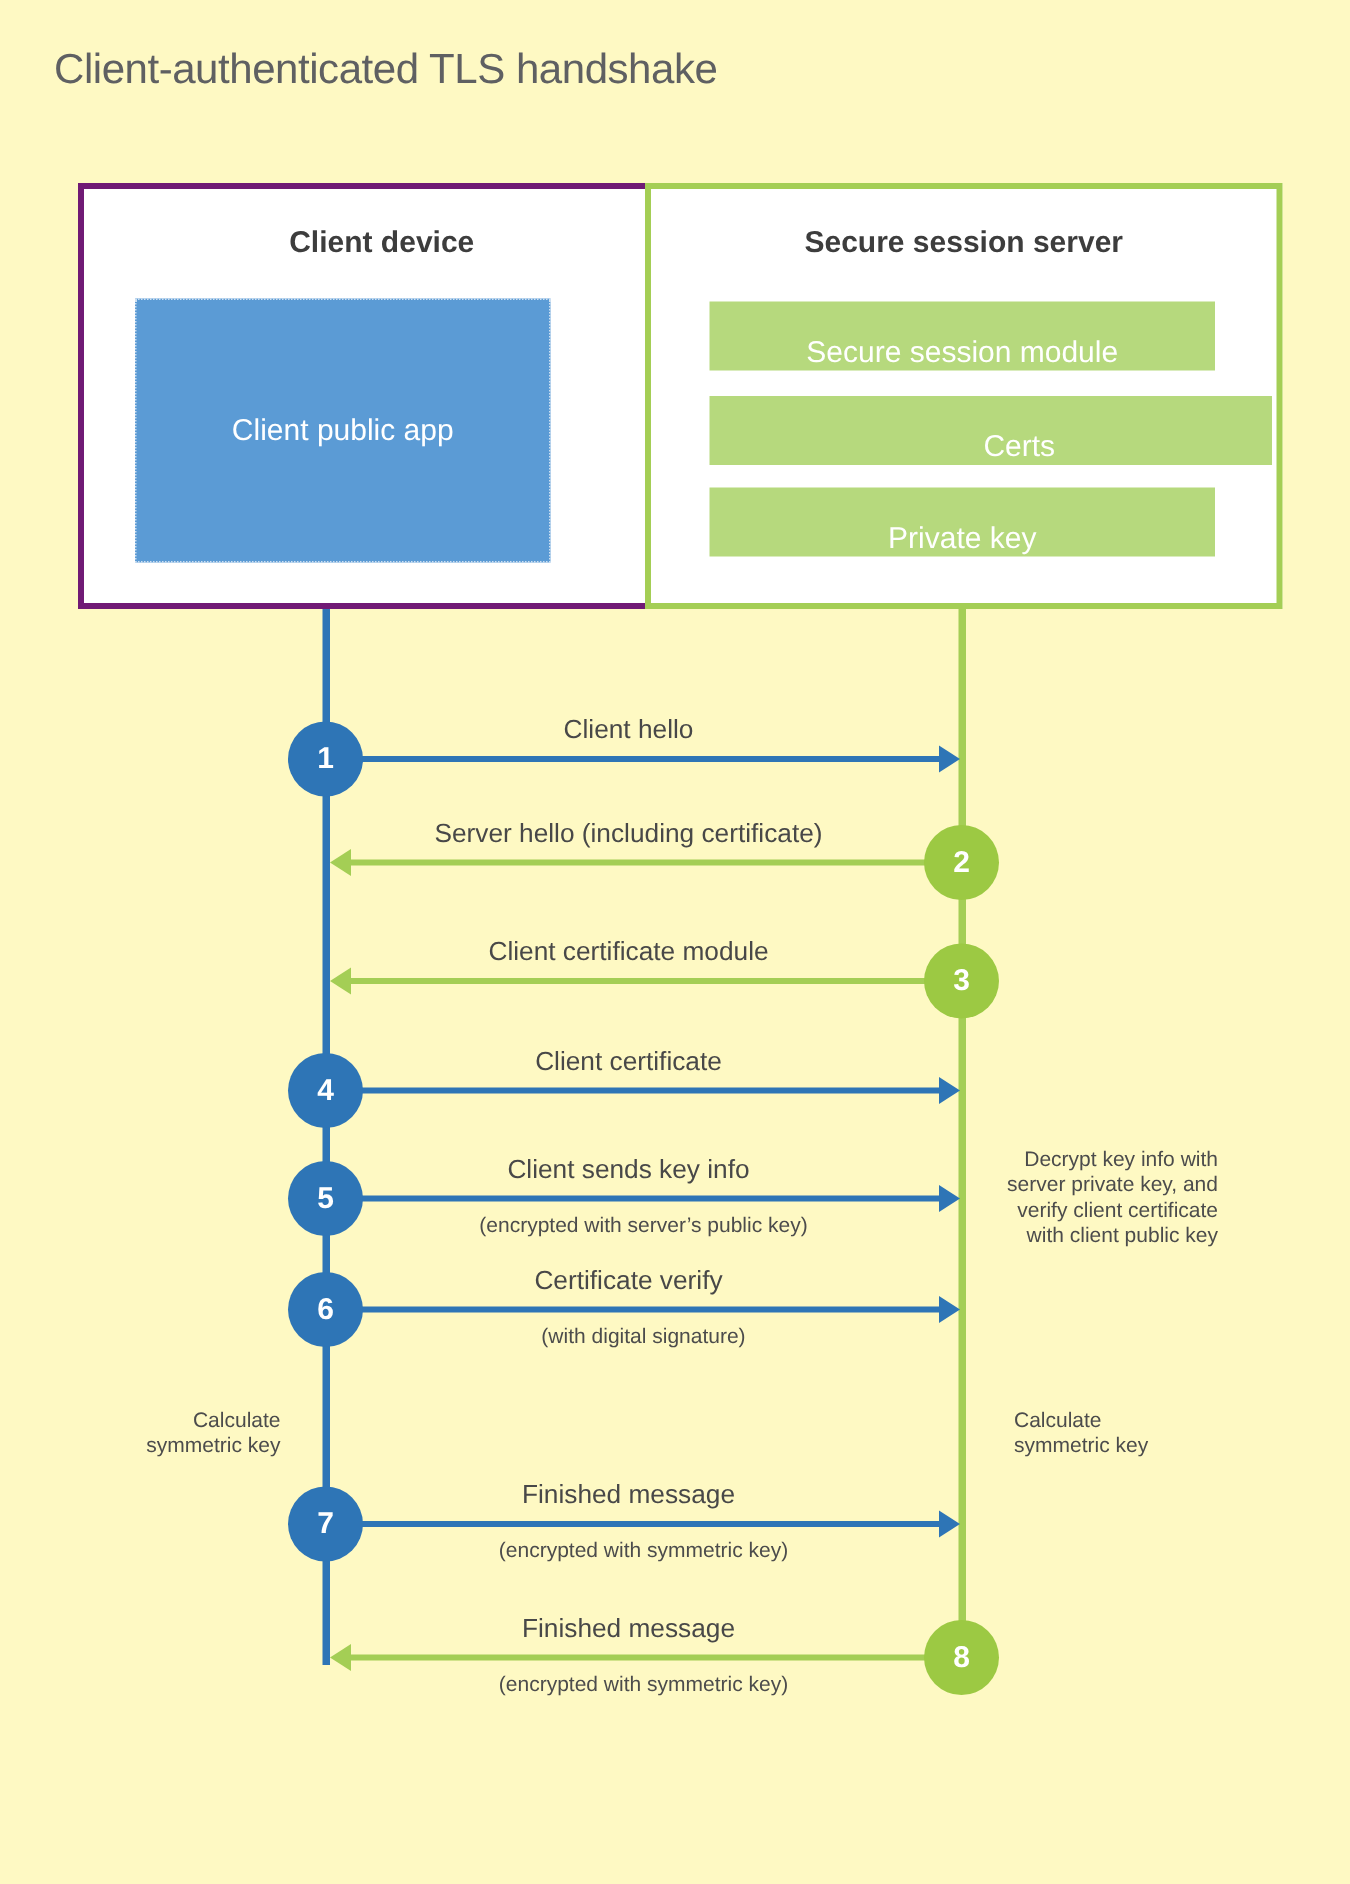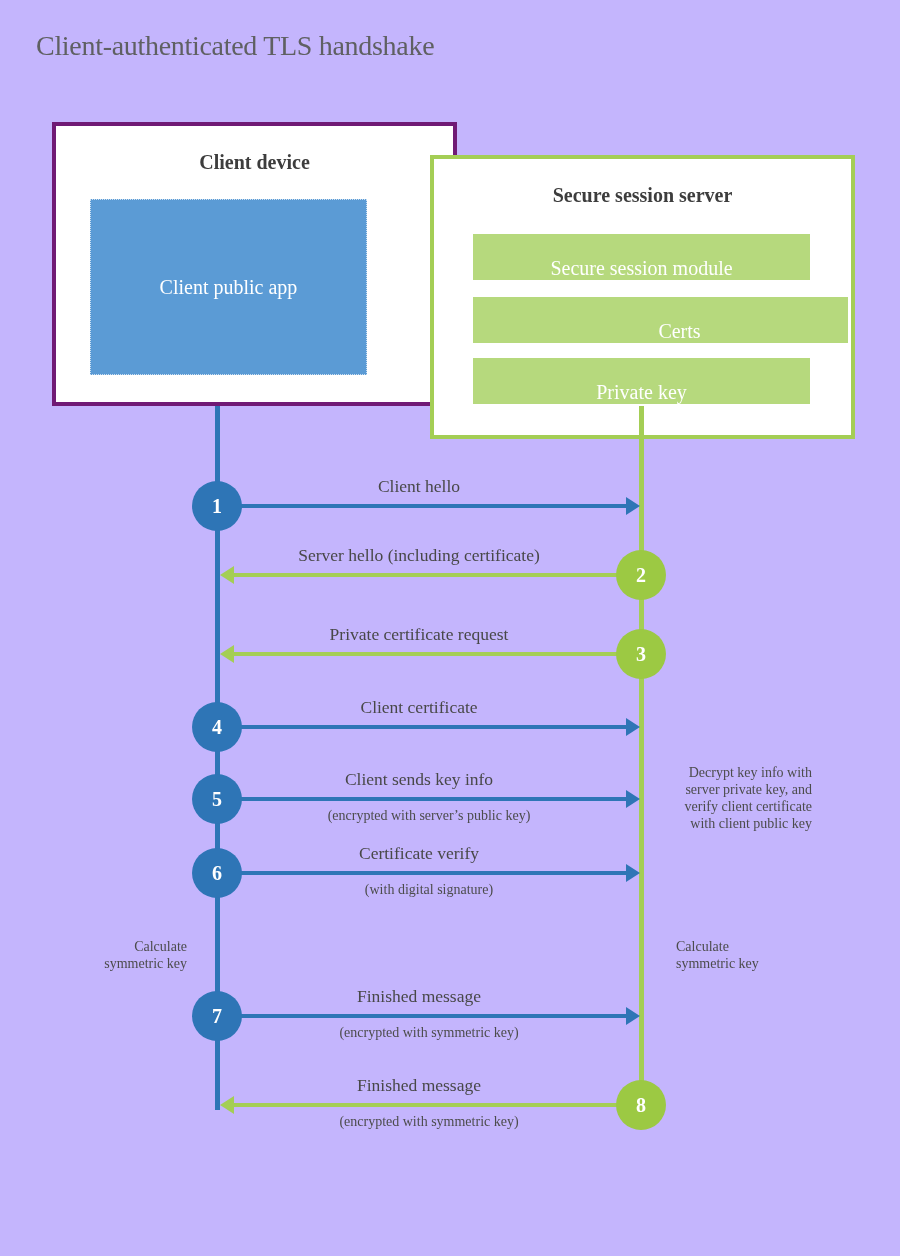--- a/index.html
+++ b/index.html
@@ -1,29 +1,29 @@
 <!DOCTYPE html>
 <html><head>
 <meta charset="utf-8">
 <style>
   html,body { margin:0; padding:0; background:#ffffff; }
   .canvas {
     position:relative; width:900px; height:1256px; margin:0 auto;
-    background:#c4b5fd; overflow:hidden;
-    font-family:Liberation Serif, serif;
+    background:#fef9c3; overflow:hidden;
+    font-family:Liberation Sans, sans-serif;
   }
   .page-title {
     position:absolute; left:36px; top:30px;
     font-size:28px; font-weight:400; color:#5f6062; letter-spacing:-0.3px;
   }
 
   
   .entity-box { position:absolute; top:122px; height:284px; box-sizing:border-box; background:#fff; }
   .client-box { left:52px;  width:405px; border:4px solid #701a75; }
-  .server-box { left:430px; width:425px; border:4px solid #a4ce55;margin-top:33px; }
+  .server-box { left:430px; width:425px; border:4px solid #a4ce55; }
   .entity-title { margin-top:25px; text-align:center; font-size:20px; font-weight:700; color:#3d3d3d; }
 
   .client-app {
     position:absolute; left:34px; top:73px; width:277px; height:176px;
     background:#5b9bd5; border:1px dotted #cde0f2; box-sizing:border-box;
     display:flex; align-items:center; justify-content:center; text-align:center;
     color:#ffffff; font-size:20px; line-height:1.45;
   }
   .server-bar {
     position:absolute; left:39px; width:337px; height:46px;
@@ -119,21 +119,21 @@
   </div>
 
   <div class="row2">
     <div class="step-circle circle-right">2</div>
     <div class="msg-label">Server hello (including certificate)</div>
     <div class="msg-arrow to-client"></div>
   </div>
 
   <div class="row3">
     <div class="step-circle circle-right">3</div>
-    <div class="msg-label">Private certificate request</div>
+    <div class="msg-label">Client certificate module</div>
     <div class="msg-arrow to-client"></div>
   </div>
 
   <div class="row4">
     <div class="step-circle circle-left">4</div>
     <div class="msg-label">Client certificate</div>
     <div class="msg-arrow to-server"></div>
   </div>
 
   <div class="row5">

